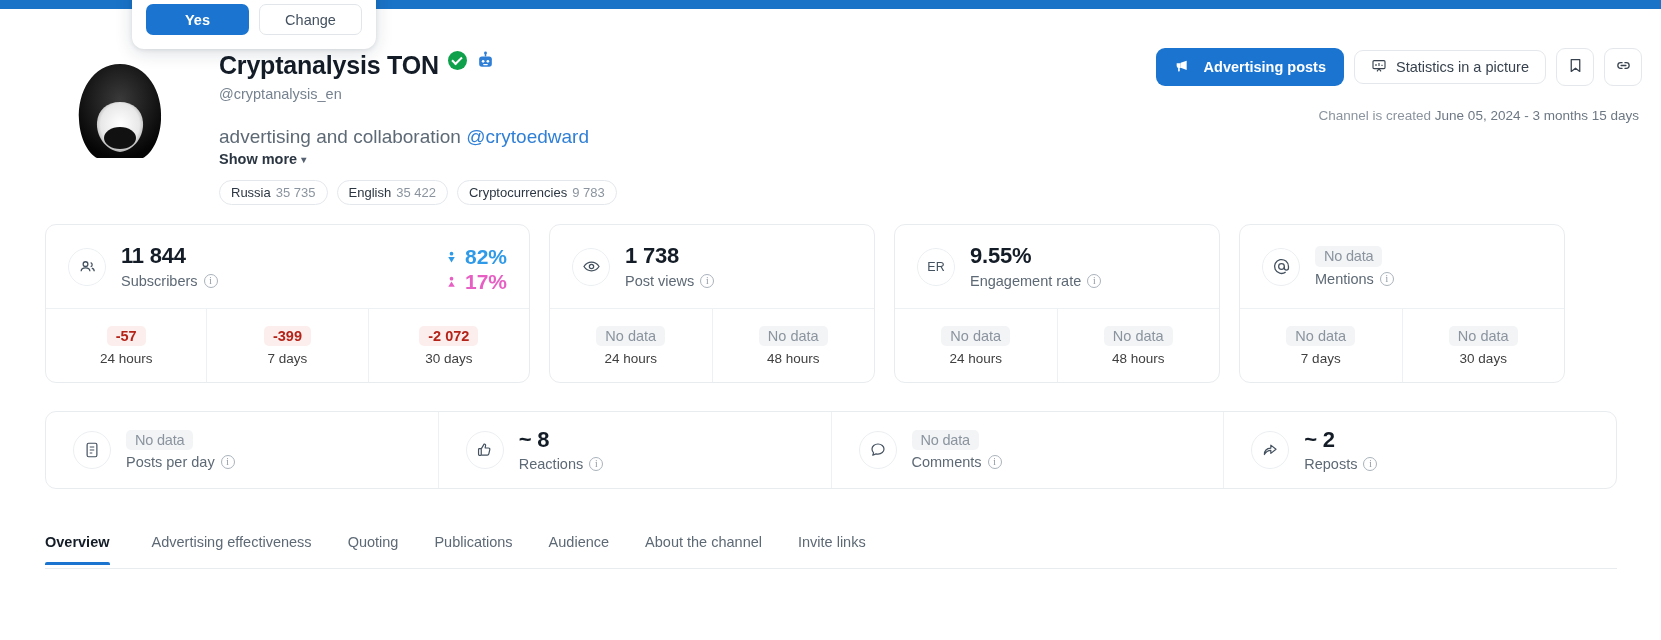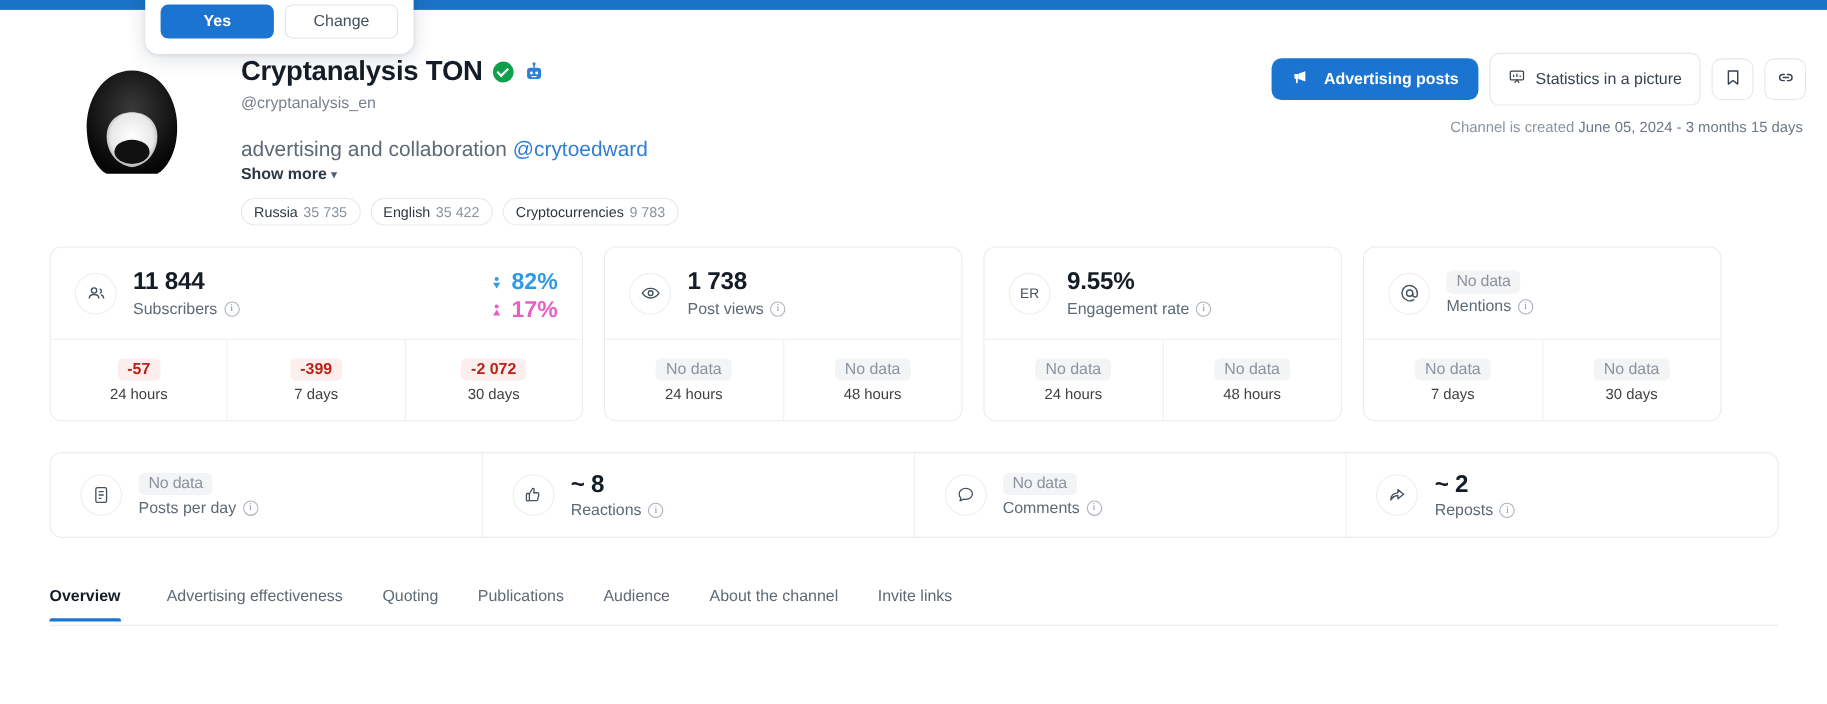--- a/index.html
+++ b/index.html
@@ -56,21 +56,21 @@
   .avatar {
     position: absolute; left: 67px; top: 49px;
     width: 106px; height: 106px;
     border-radius: 50%;
     background: #ffffff;
     overflow: hidden;
   }
 
   .id-block { position: absolute; left: 219px; top: 42px; }
 
-  .title-row { display: flex; align-items: center; gap: 9px; }
+  .title-row { display: flex; align-items: flex-start; gap: 9px; }
   .ch-title {
     font-size: 25px; font-weight: 700; letter-spacing: -.2px;
     color: #141d27;
   }
   .verified-badge {
     width: 19px; height: 19px; border-radius: 50%;
     background: #0fa04c;
     display: flex; align-items: center; justify-content: center;
     position: relative;
   }
@@ -117,21 +117,21 @@
   .btn-primary {
     height: 38px; padding: 0 18px;
     background: #1b75d0; color: #fff;
     border: none; border-radius: 9px;
     font-size: 14.5px; font-weight: 700;
     font-family: "Liberation Sans", sans-serif;
     display: flex; align-items: center; gap: 14px;
     cursor: pointer;
   }
   .btn-outline {
-    height: 48px; padding: 0 16px;
+    height: 34px; padding: 0 16px;
     background: #fff; color: #37424e;
     border: 1px solid #e4e8ec; border-radius: 9px;
     font-size: 14.5px;
     font-family: "Liberation Sans", sans-serif;
     display: flex; align-items: center; gap: 9px;
     cursor: pointer;
   }
   .btn-icon {
     width: 38px; height: 38px;
     background: #fff;

